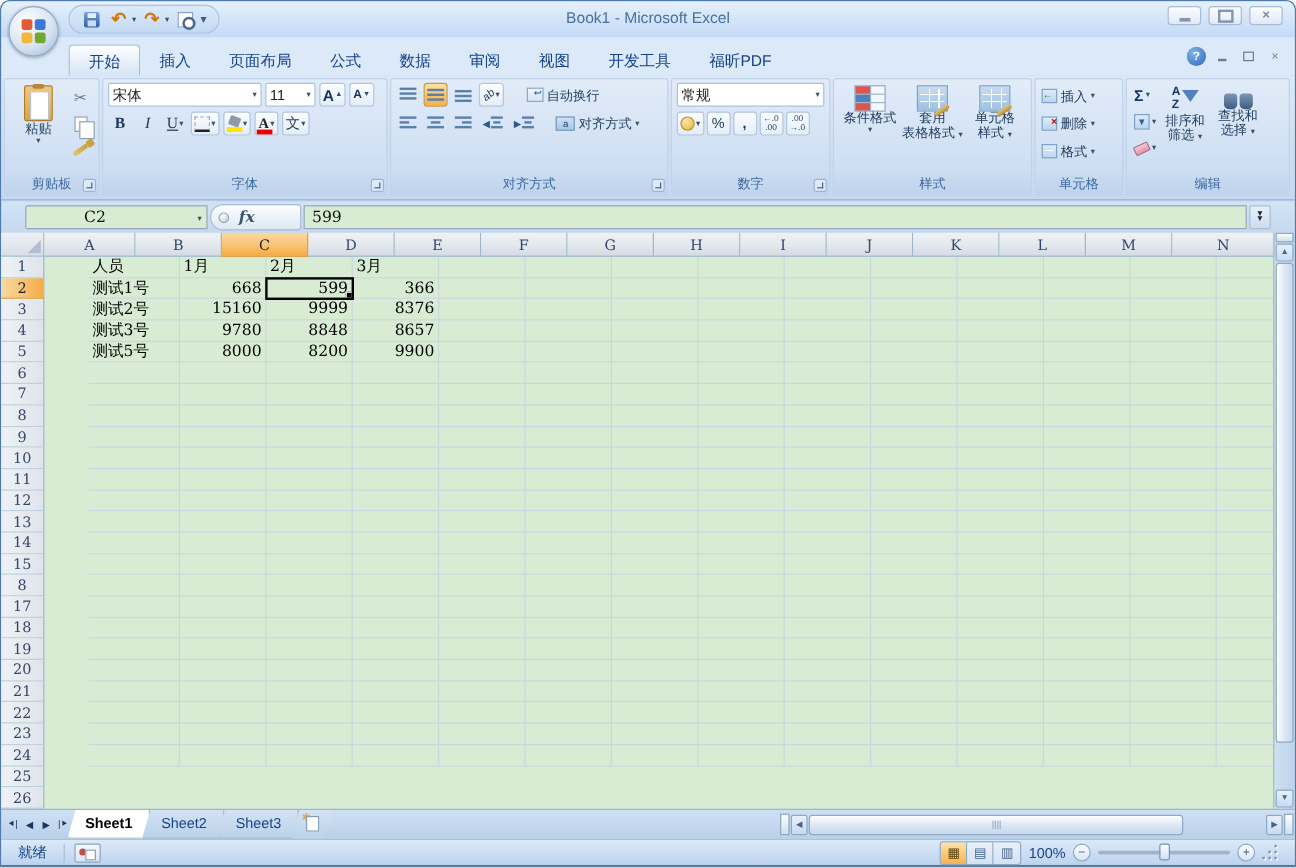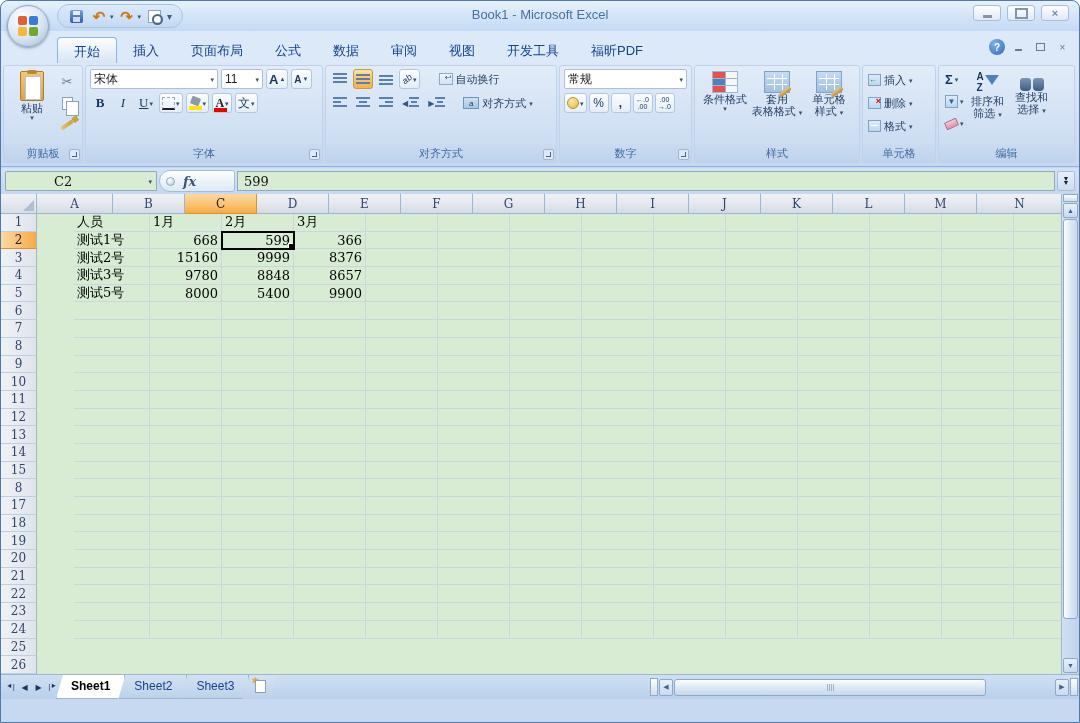--- a/index.html
+++ b/index.html
@@ -179,21 +179,21 @@
   .icon-sortaz .az { position:absolute; left:0; top:0; font-size:10px; font-weight:bold; color:#17375e; line-height:11px; }
   .icon-sortaz .funnel { position:absolute; right:0; top:4px; width:0; height:0;
     border-left:7px solid transparent; border-right:7px solid transparent; border-top:10px solid #4f81bd; }
   .icon-binoc { position:relative; width:24px; height:20px; }
   .icon-binoc::before,.icon-binoc::after { content:""; position:absolute; bottom:0; width:11px; height:13px;
     background:linear-gradient(#7d95b5,#3f5c80); border-radius:3px 3px 4px 4px; }
   .icon-binoc::before { left:0; } .icon-binoc::after { right:0; }
 
   
   .formula-row { position:absolute; top:167px; left:0; right:0; height:26px;
-    background:linear-gradient(#d3e3f5,#c4d8ef); display:flex; align-items:center; padding:2px 4px; gap:0; }
+    background:linear-gradient(#d3e3f5,#c4d8ef); display:flex; align-items:center; padding:2px 20px; gap:0; }
   .namebox { width:152px; height:20px; background:#d8ecd4; border:1px solid #93a8bc; border-radius:2px 0 0 2px;
     display:flex; align-items:center; font-family:"DejaVu Serif",serif; font-size:13px; color:#111; padding-left:48px; position:relative; }
   .namebox .dd { position:absolute; right:4px; top:7px; }
   .fx-pill { width:76px; height:22px; margin-left:2px; background:linear-gradient(#fdfeff,#dde9f4);
     border:1px solid #a9bed6; border-radius:11px 3px 3px 11px; display:flex; align-items:center; gap:8px; padding-left:6px; }
   .fx-dot { width:9px; height:9px; border-radius:50%; background:radial-gradient(circle at 35% 30%,#fff,#b9c8d8); border:1px solid #93a8bc; }
   .fx-text { font-family:"DejaVu Serif",serif; font-style:italic; font-weight:bold; font-size:13px; color:#3a556f; }
   .formula-field { flex:1; height:20px; margin-left:2px; background:#d8ecd4; border:1px solid #93a8bc;
     display:flex; align-items:center; padding-left:6px; font-family:"DejaVu Serif",serif; font-size:13px; color:#111; }
   .fb-expand { width:18px; height:20px; margin-left:2px; background:linear-gradient(#e7f0fa,#cddef0);
@@ -773,21 +773,21 @@
           <div class="cell" style="width: 72px; height: 17.692px;"></div>
           <div class="cell" style="width: 72px; height: 17.692px;"></div>
           <div class="cell" style="width: 72px; height: 17.692px;"></div>
           <div class="cell" style="width: 72px; height: 17.692px;"></div>
           <div class="cell" style="width: 72px; height: 17.692px;"></div>
           <div class="cell" style="width: 86px; height: 17.692px;"></div>
         </div>
         <div class="cellrow">
           <div class="cell" style="width: 76px; height: 17.692px;">测试5号</div>
           <div class="cell num" style="width: 72px; height: 17.692px;">8000</div>
-          <div class="cell num" style="width: 72px; height: 17.692px;">5400</div>
+          <div class="cell num" style="width: 72px; height: 17.692px;">8200</div>
           <div class="cell num" style="width: 72px; height: 17.692px;">9900</div>
           <div class="cell" style="width: 72px; height: 17.692px;"></div>
           <div class="cell" style="width: 72px; height: 17.692px;"></div>
           <div class="cell" style="width: 72px; height: 17.692px;"></div>
           <div class="cell" style="width: 72px; height: 17.692px;"></div>
           <div class="cell" style="width: 72px; height: 17.692px;"></div>
           <div class="cell" style="width: 72px; height: 17.692px;"></div>
           <div class="cell" style="width: 72px; height: 17.692px;"></div>
           <div class="cell" style="width: 72px; height: 17.692px;"></div>
           <div class="cell" style="width: 72px; height: 17.692px;"></div>
@@ -1132,14 +1132,40 @@
           <i></i>
           <i></i>
           <i></i>
         </div>
       <div class="hs-track"></div>
       <div class="hs-arrow">▶</div>
     </div>
     <div class="tb-split"></div>
   </div>
 
+  <div class="statusbar">
+    <div class="sb-ready">就绪</div>
+    <div class="sb-sep"></div>
+    <div class="sb-macro"></div>
+    <div class="sb-right">
+      <div class="viewbtns">
+        <div class="viewbtn selected">▦</div>
+        <div class="viewbtn">▤</div>
+        <div class="viewbtn">▥</div>
+      </div>
+      <div class="zoom-level">100%</div>
+      <div class="zoom-minus">−</div>
+      <div class="zoom-track">
+          <div class="zoom-handle"></div>
+        </div>
+      <div class="zoom-plus">+</div>
+      <div class="grip">
+          <i></i>
+          <i></i>
+          <i></i>
+          <i></i>
+          <i></i>
+          <i></i>
+        </div>
+    </div>
+  </div>
 
 </div>
 
 </body></html>

